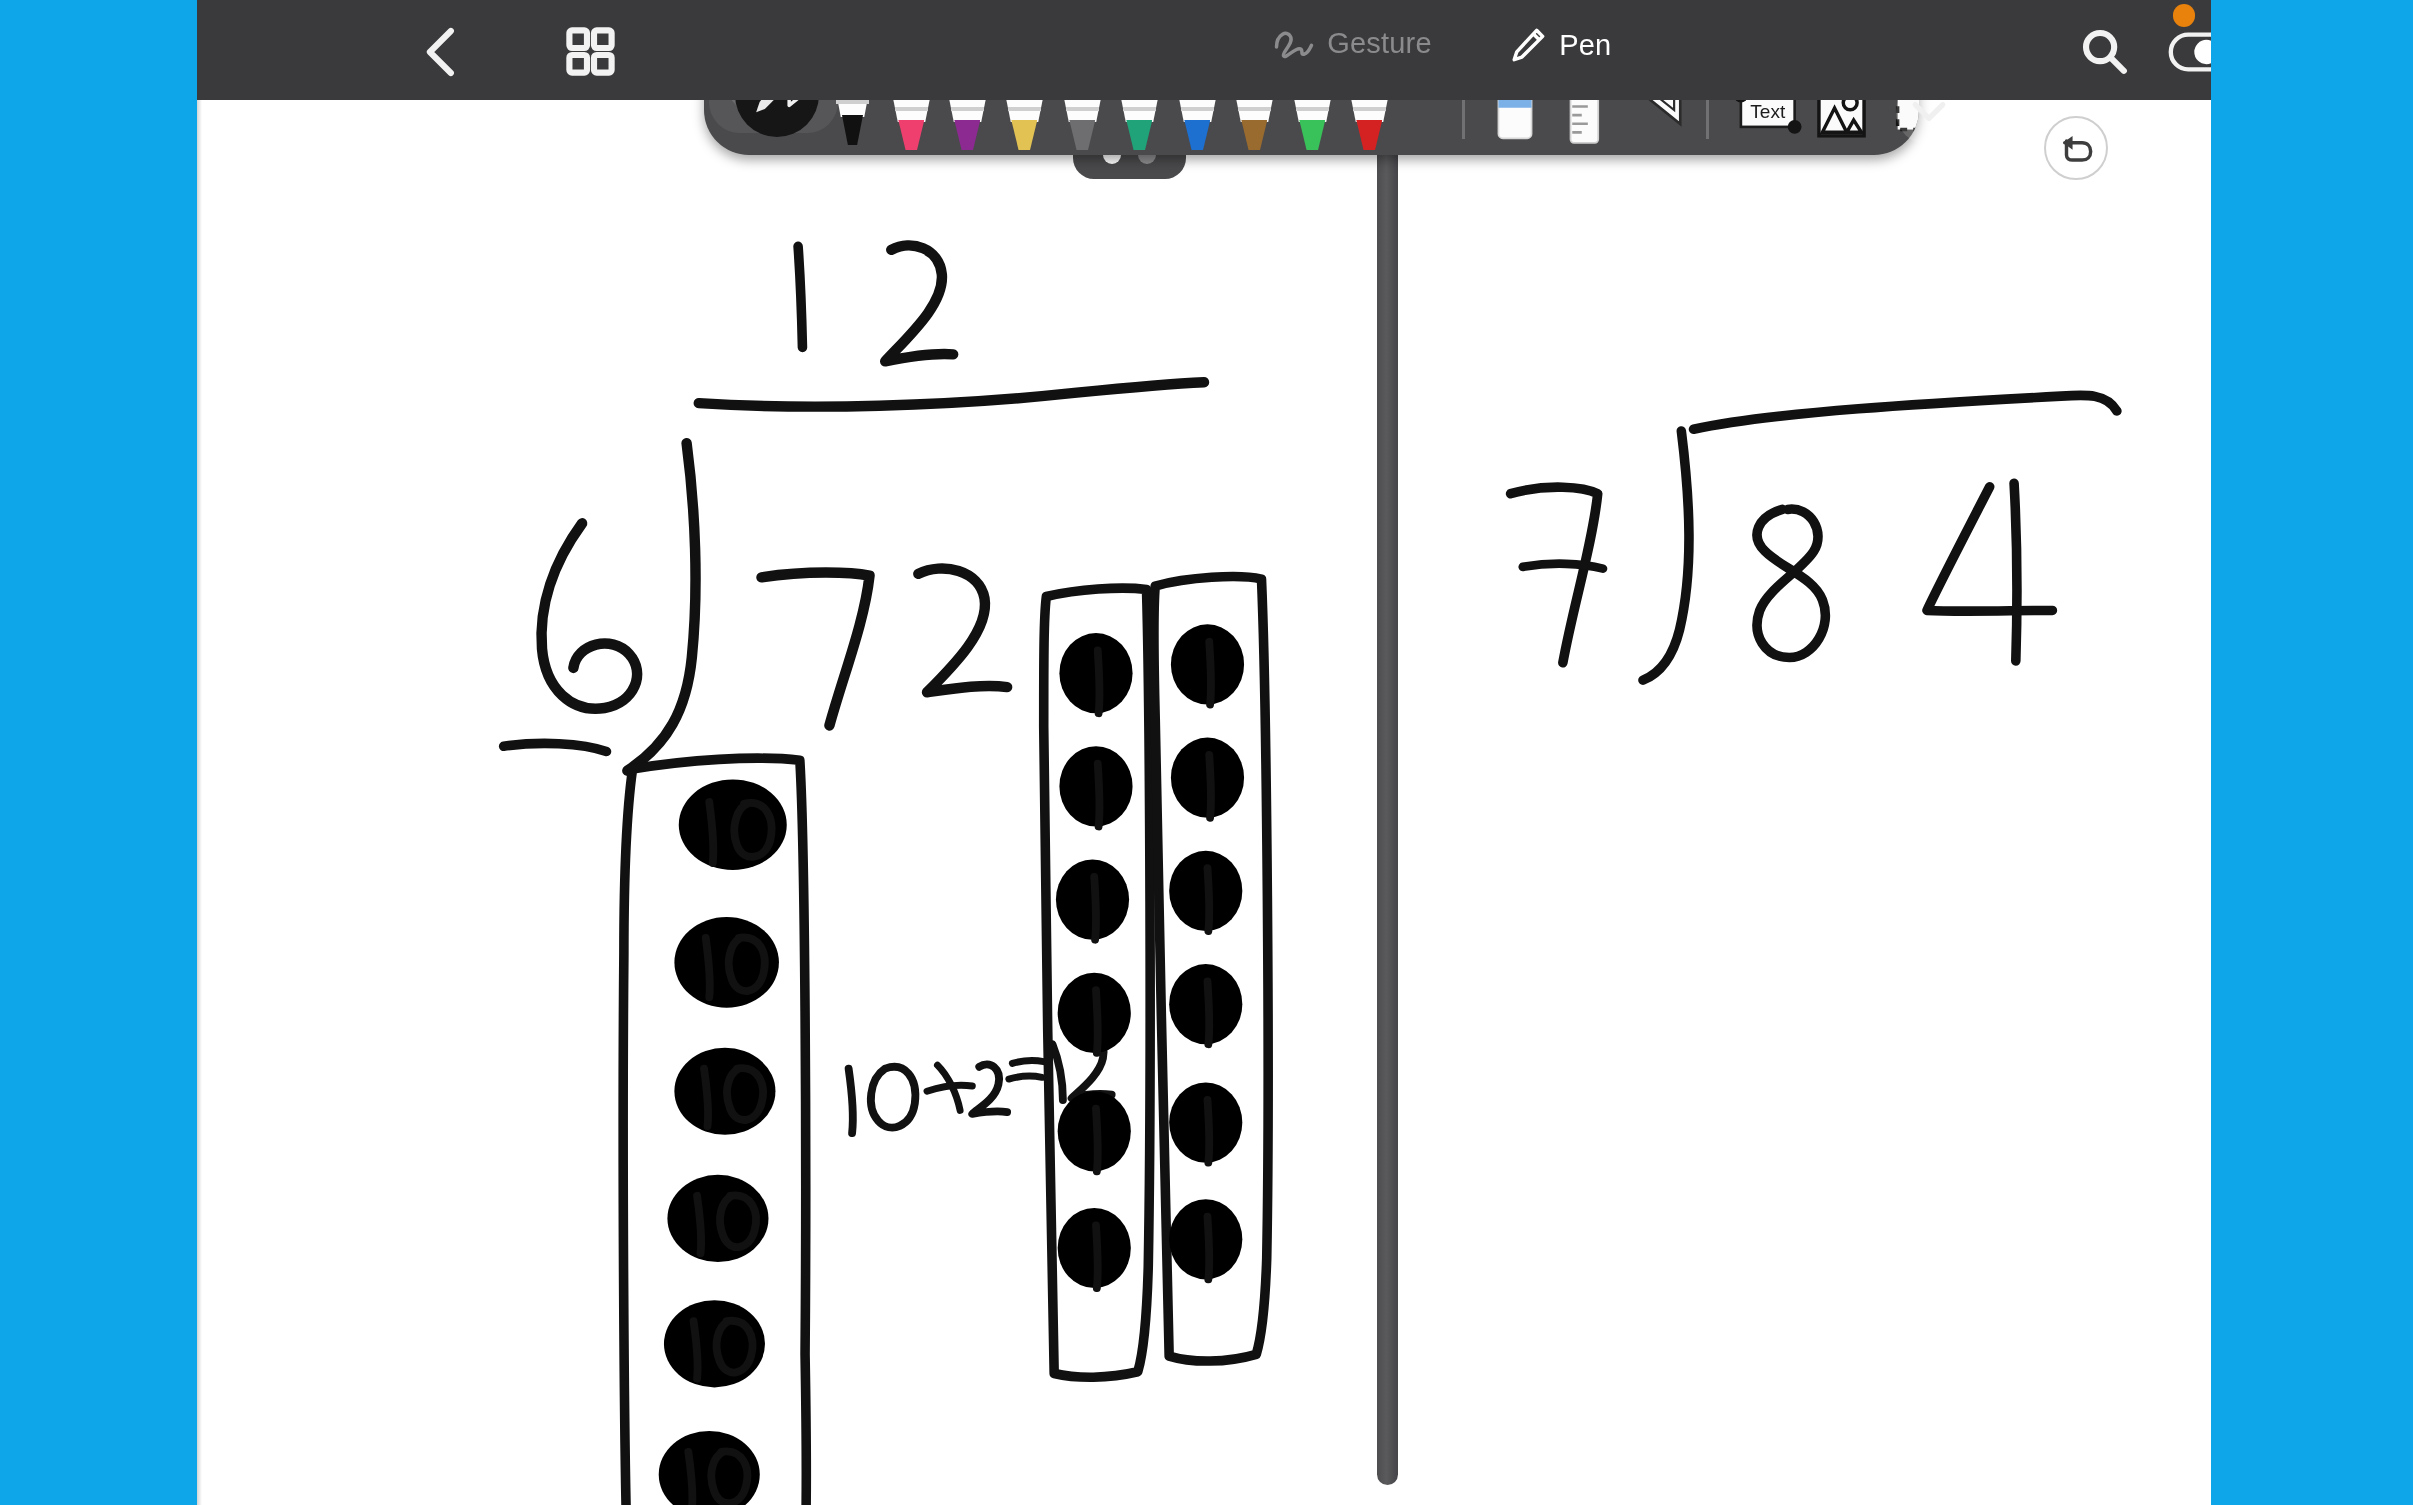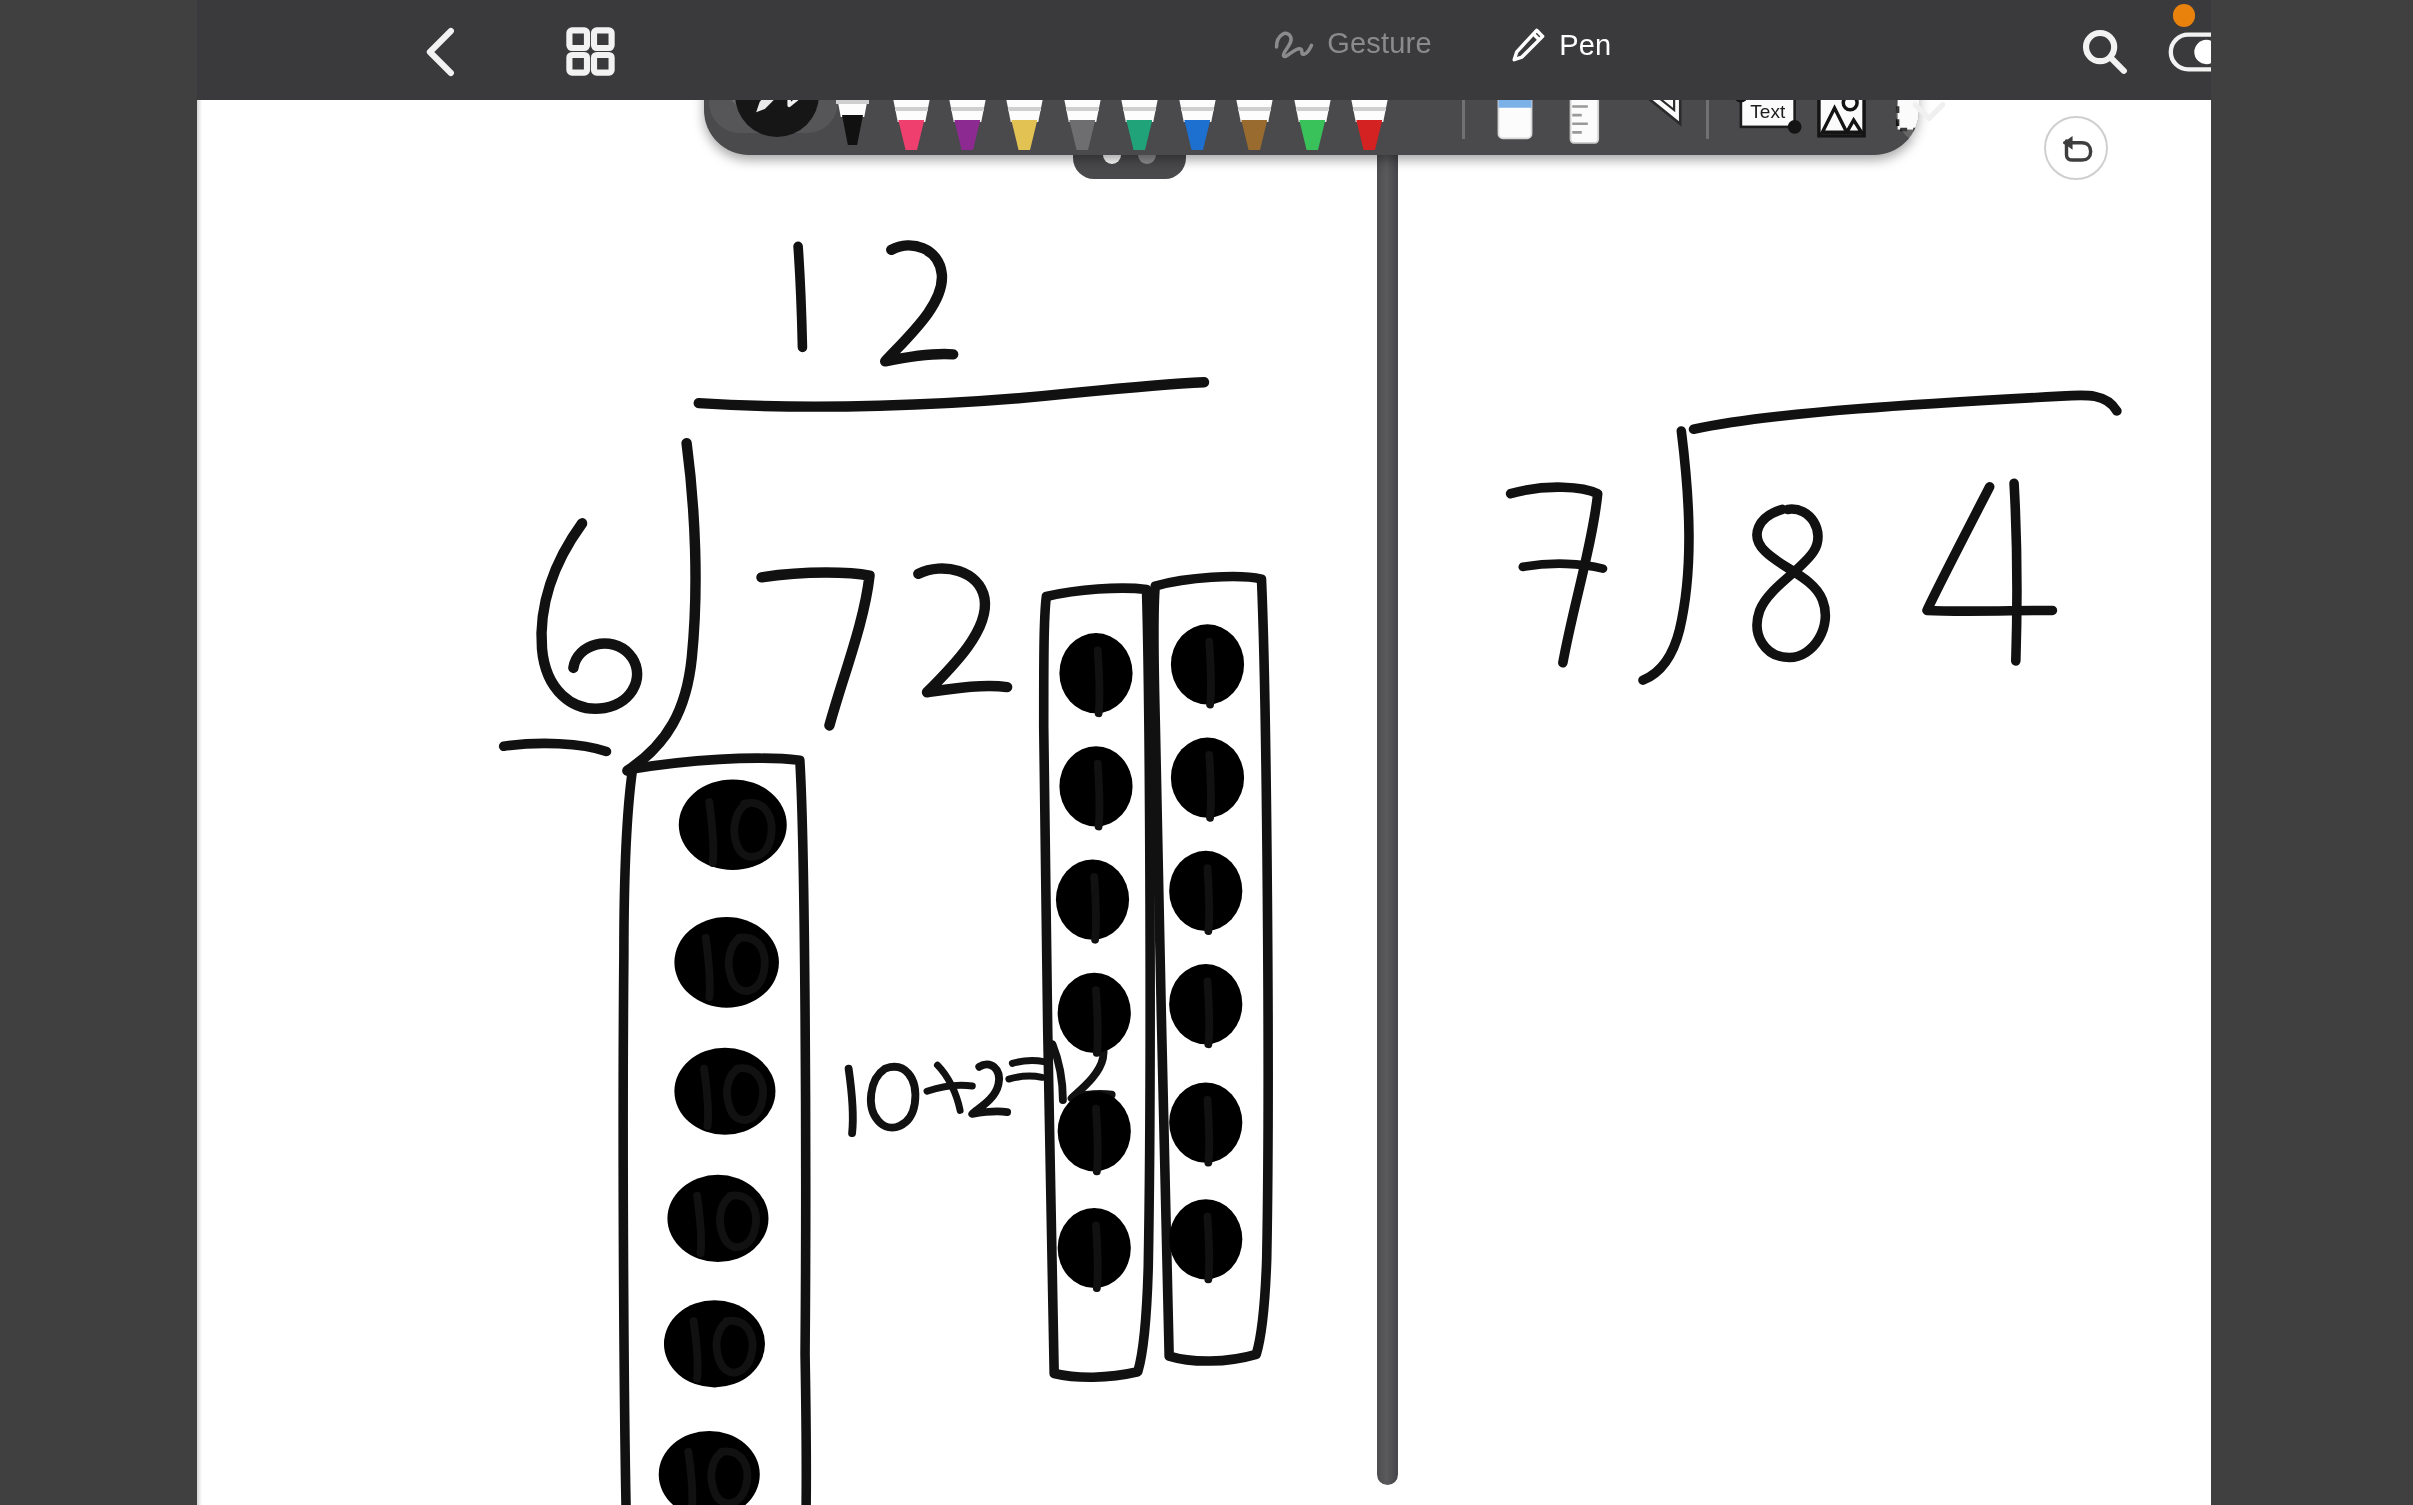--- a/index.html
+++ b/index.html
@@ -5,21 +5,21 @@
   * { box-sizing: border-box; margin: 0; padding: 0; }
   html, body {
     width: 2413px; height: 1506px;
     background: #000;
     font-family: "Liberation Sans", sans-serif;
     overflow: hidden;
   }
   #app {
     position: absolute; left: 0; top: 0;
     width: 2413px; height: 1506px;
-    background: #404040;
+    background: #0ea5e9;
   }
   
   .window {
     position: absolute;
     left: 197px; top: 0;
     width: 2014px; height: 1506px;
     background: #ffffff;
     overflow: hidden;
   }
   

